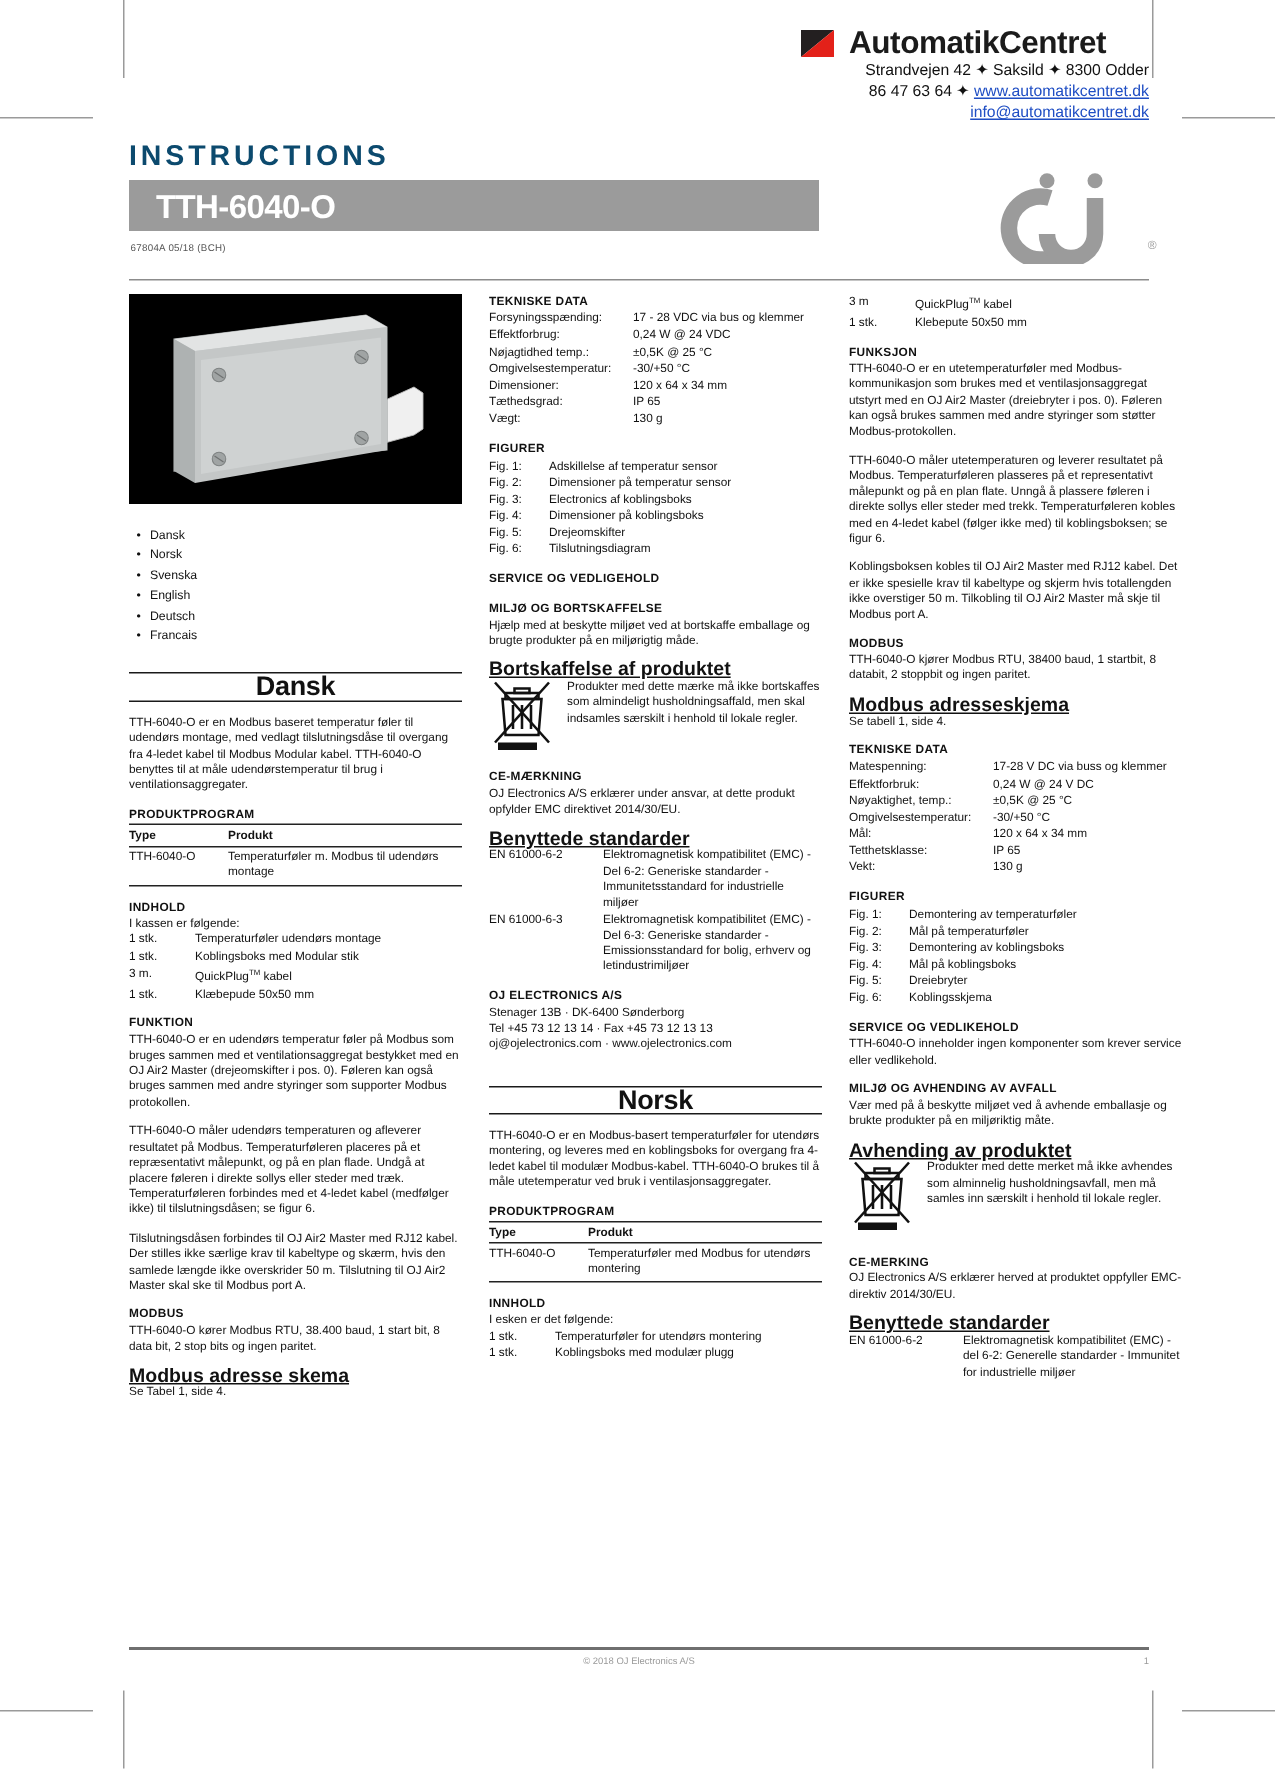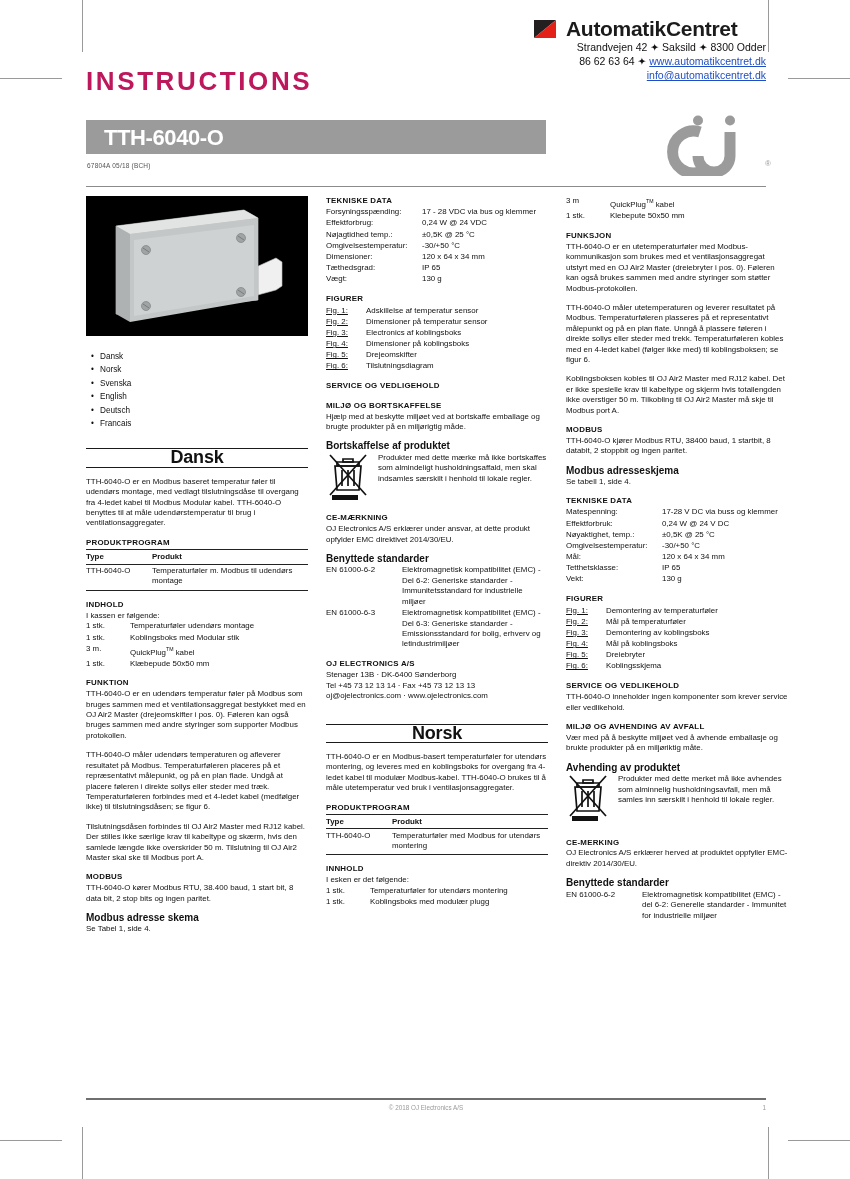--- a/index.html
+++ b/index.html
@@ -29,22 +29,22 @@
   }
   .brand-flag svg{display:block;}
   .brand-name{
     font-size:21px;font-weight:bold;letter-spacing:-0.3px;color:#1b1b1b;
     line-height:22px;white-space:nowrap;
   }
   .brand-line{font-size:10.5px;line-height:14px;color:#111;white-space:nowrap;}
   .brand-line a{color:#1f4ec4;text-decoration:underline;}
 
   .instructions{
-    position:absolute;left:0;top:48px;
-    font-size:26px;font-weight:bold;letter-spacing:2.6px;color:#be185d;
+    position:absolute;left:0;top:76px;
+    font-size:19px;font-weight:bold;letter-spacing:2.6px;color:#0c4a6e;
   }
   .titlebar{
     position:absolute;left:0;top:102px;width:460px;height:34px;background:#9b9b9b;
   }
   .titlebar span{
     display:block;color:#ffffff;font-size:22px;font-weight:bold;
     letter-spacing:-0.4px;padding:5px 0 0 18px;
   }
   .doccode{
     position:absolute;left:1px;top:144px;font-size:6.5px;color:#555;letter-spacing:0.2px;
@@ -68,42 +68,42 @@
   ul.langs li:before{content:"•";position:absolute;left:-9px;top:0;}
 
   .langhead{
     margin-top:18px;border-top:1.6px solid #1a1a1a;border-bottom:1.6px solid #1a1a1a;
     text-align:center;font-size:18px;font-weight:bold;padding:3px 0 4px;letter-spacing:-0.2px;
   }
 
   p{margin:0 0 9px 0;}
   .h3{font-weight:bold;font-size:7.9px;letter-spacing:0.25px;margin:9px 0 0.5px;}
   .h3.first{margin-top:0;}
-  .h4{font-weight:bold;font-size:10px;margin:9px 0 0.5px;}
+  .h4{font-weight:bold;font-size:13px;margin:9px 0 0.5px;text-decoration:underline;}
 
   
   table.prodtab{border-collapse:collapse;width:100%;margin:1px 0 0;}
   table.prodtab th,table.prodtab td{
     text-align:left;font-size:7.9px;line-height:10.3px;padding:1.5px 0 1.5px 0;vertical-align:top;
   }
   table.prodtab th{font-weight:bold;}
   table.prodtab .c1{width:62px;padding-right:4px;}
   table.prodtab tr.hdr th{border-top:1.3px solid #222;border-bottom:0.8px solid #222;}
   table.prodtab tr.row td{border-bottom:1.3px solid #222;padding-bottom:3px;}
 
   
   .spec{display:table;width:100%;}
   .spec .r{display:table-row;}
   .spec .k,.spec .v{display:table-cell;vertical-align:top;line-height:10.4px;padding:0.4px 0;}
   .spec .k{width:92px;padding-right:4px;}
   .spec.w40 .k{width:40px;}
 
   .figtab{display:table;width:100%;}
   .figtab .r{display:table-row;}
-  .figtab .k{display:table-cell;width:40px;vertical-align:top;padding:0.4px 0;text-decoration:underline;}
+  .figtab .k{display:table-cell;width:40px;vertical-align:top;padding:0.4px 0;}
   .figtab .v{display:table-cell;vertical-align:top;padding:0.4px 0;margin-top:20px;}
 
   .stdtab{display:table;width:100%;}
   .stdtab .r{display:table-row;}
   .stdtab .k{display:table-cell;width:76px;vertical-align:top;padding:0.6px 0;}
   .stdtab .v{display:table-cell;vertical-align:top;padding:0.6px 0;}
 
   .weee{display:flex;gap:6px;align-items:flex-start;margin-top:1px;}
   .weee .ico{flex:none;width:46px;}
   .weee .txt{flex:1;line-height:10.4px;}
@@ -136,21 +136,21 @@
       <div class="brand-logo">
         <span class="brand-flag">
           <svg width="26" height="22" viewBox="0 0 26 22">
             <polygon points="0,2 22,2 0,20" fill="#231f20"></polygon>
             <polygon points="22,2 22,20 0,20" fill="#e32119"></polygon>
           </svg>
         </span>
         <span class="brand-name">AutomatikCentret</span>
       </div>
       <div class="brand-line">Strandvejen 42 ✦ Saksild ✦ 8300 Odder</div>
-      <div class="brand-line"><span>86 62 63 64 ✦ </span><a href="#">www.automatikcentret.dk</a></div>
+      <div class="brand-line"><span>86 47 63 64 ✦ </span><a href="#">www.automatikcentret.dk</a></div>
       <div class="brand-line"><a href="#">info@automatikcentret.dk</a></div>
     </div>
 
     <div class="instructions">INSTRUCTIONS</div>
 
     <div class="titlebar">
       <span>TTH-6040-O</span>
     </div>
 
     <div class="doccode">67804A 05/18 (BCH)</div>

